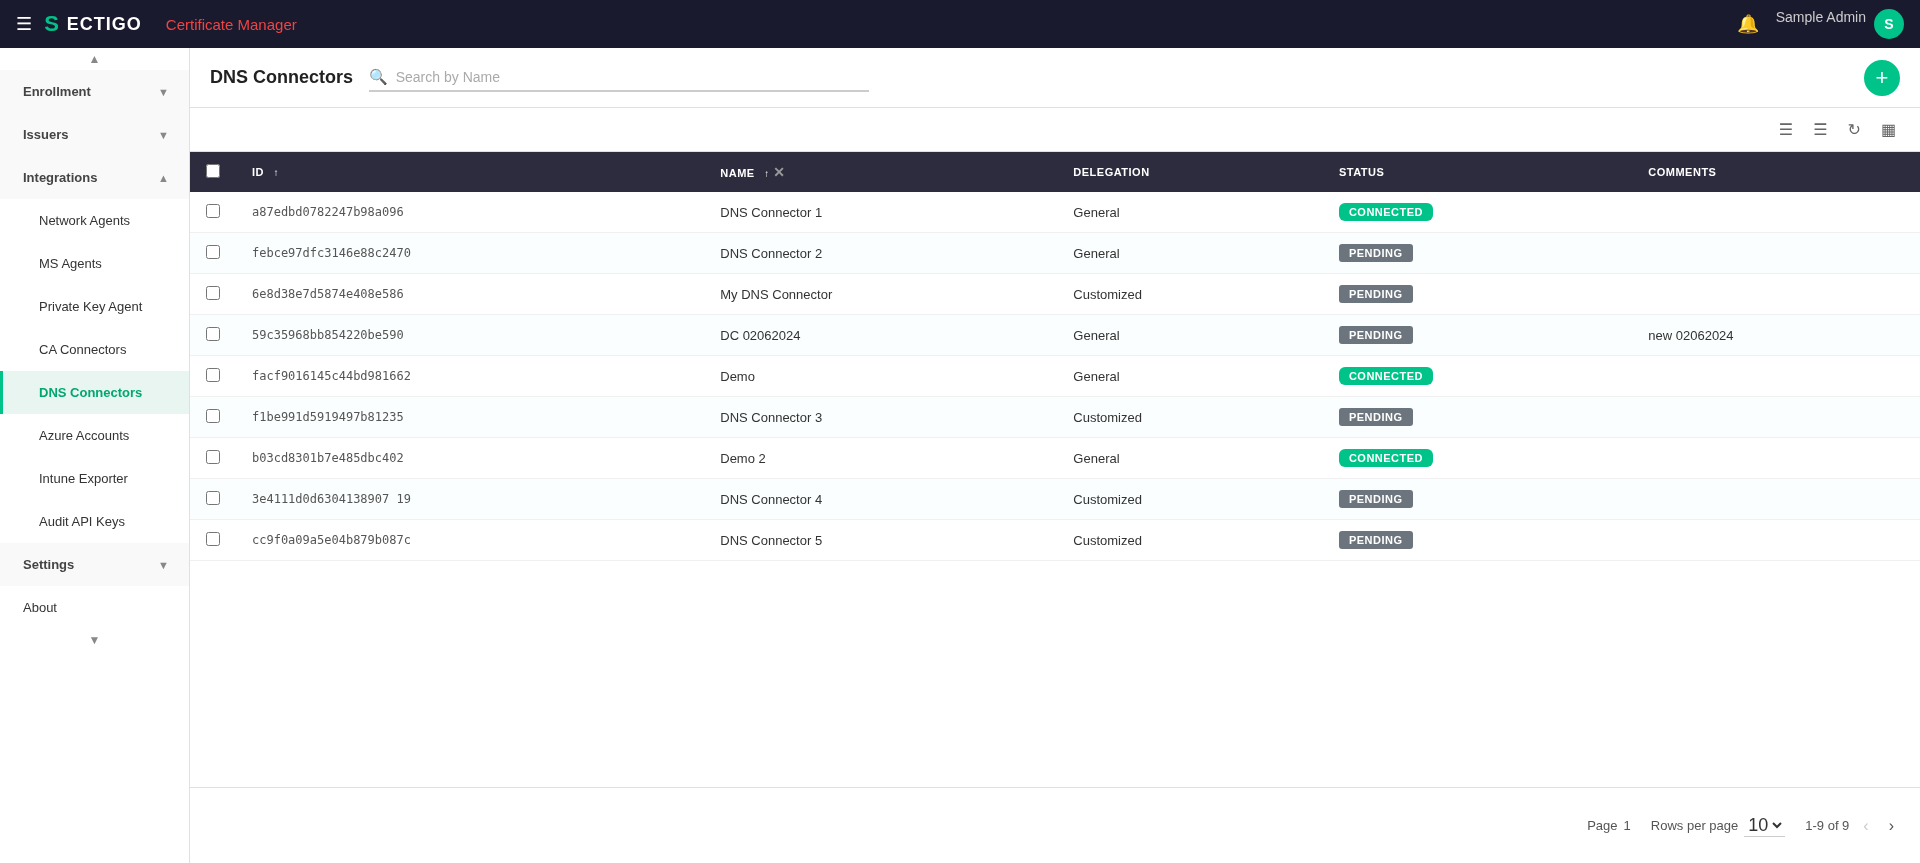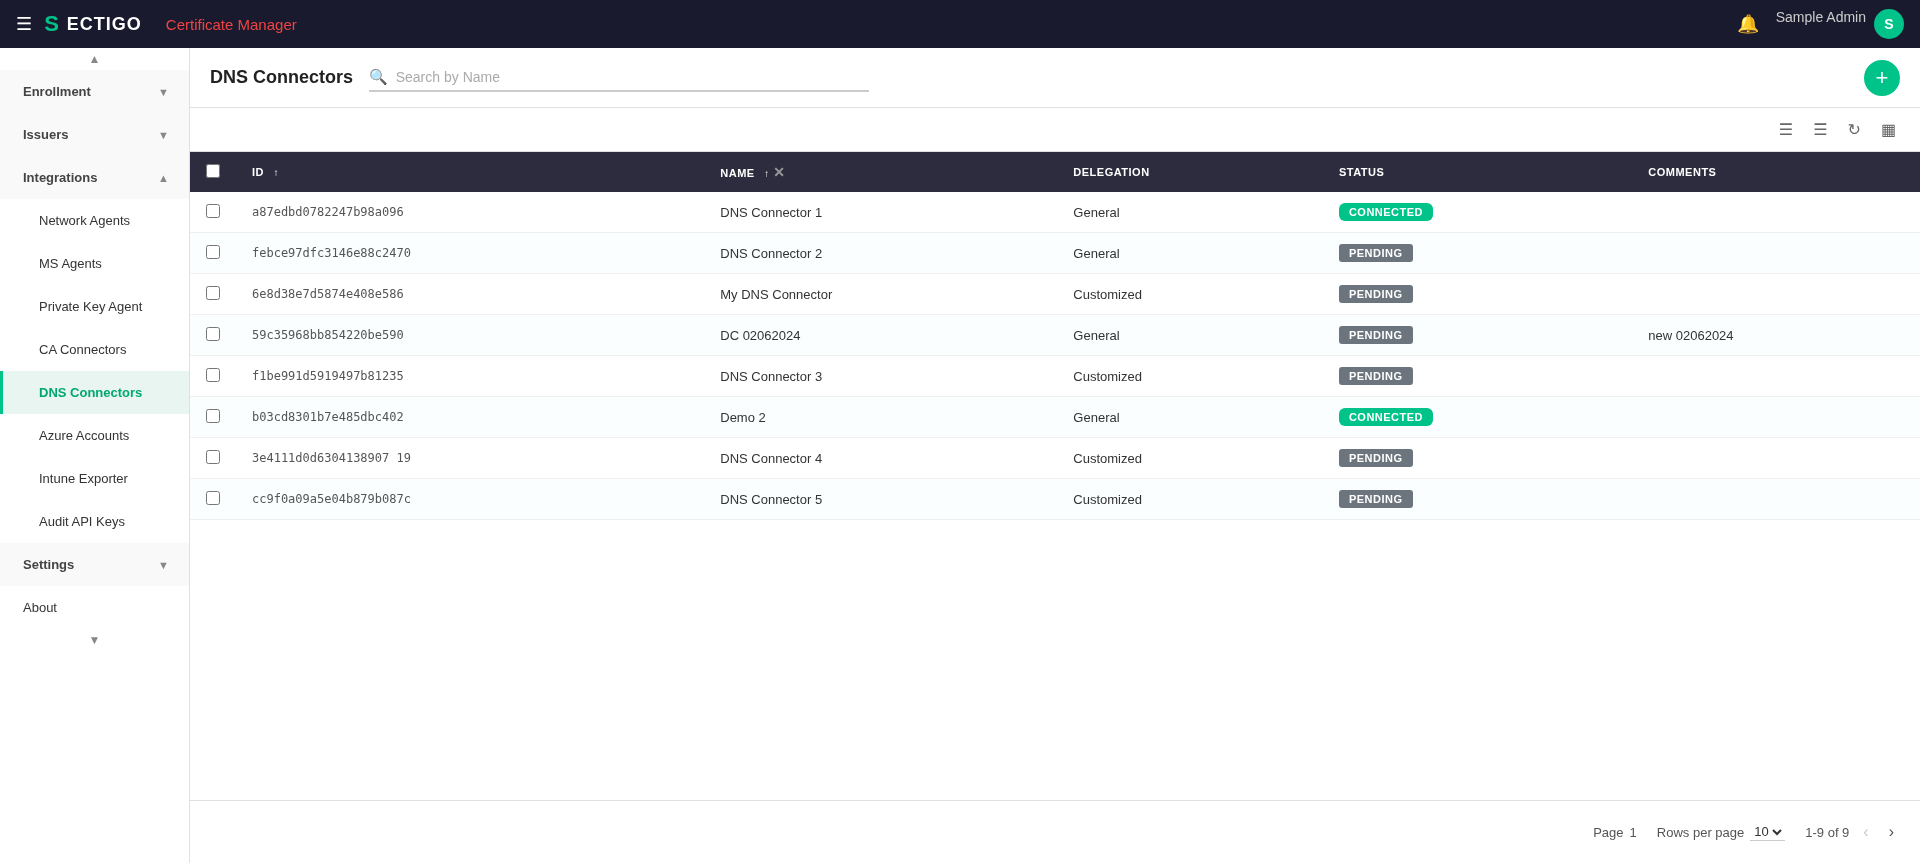--- a/index.html
+++ b/index.html
@@ -244,33 +244,33 @@
       letter-spacing: 0.5px;
       color: white;
     }
     .badge-connected { background: #00c389; border-radius: 6px; }
     .badge-pending { background: #6c757d; }
 
     
     .footer {
       background: white;
       border-top: 1px solid #e0e0e0;
-      padding: 20px 20px;
+      padding: 26px 20px;
       display: flex;
       align-items: center;
       justify-content: flex-end;
       gap: 20px;
       flex-shrink: 0;
     }
     .footer-info { color: #555; font-size: 13px; display: flex; align-items: center; gap: 6px; }
     .footer-rows { color: #555; font-size: 13px; display: flex; align-items: center; gap: 6px; }
     .rows-select {
       border: none;
       border-bottom: 1px solid #ccc;
-      font-size: 13px;
+      font-size: 18px;
       color: #333;
       background: transparent;
       cursor: pointer;
     }
     .footer-nav { display: flex; align-items: center; gap: 8px; color: #555; font-size: 13px; }
     .nav-btn { cursor: pointer; color: #555; font-size: 16px; padding: 2px 6px; }
     .nav-btn.disabled { color: #ccc; cursor: default; }
 
     
     .table-container::-webkit-scrollbar { width: 8px; }
@@ -425,20 +425,30 @@
   </tr>
             <tr>
     <td class="checkbox-cell">
       <input type="checkbox" style="">
     </td>
     <td class="id-cell">59c35968bb854220be590</td>
     <td>DC 02062024</td>
     <td>General</td>
     <td><span class="badge badge-pending">PENDING</span></td>
     <td>new 02062024</td>
+  </tr>
+            <tr>
+    <td class="checkbox-cell">
+      <input type="checkbox" style="">
+    </td>
+    <td class="id-cell">facf9016145c44bd981662</td>
+    <td>Demo</td>
+    <td>General</td>
+    <td><span class="badge badge-connected">CONNECTED</span></td>
+    <td></td>
   </tr>
             <tr>
     <td class="checkbox-cell">
       <input type="checkbox" style="">
     </td>
     <td class="id-cell">f1be991d5919497b81235</td>
     <td>DNS Connector 3</td>
     <td>Customized</td>
     <td><span class="badge badge-pending">PENDING</span></td>
     <td></td>

